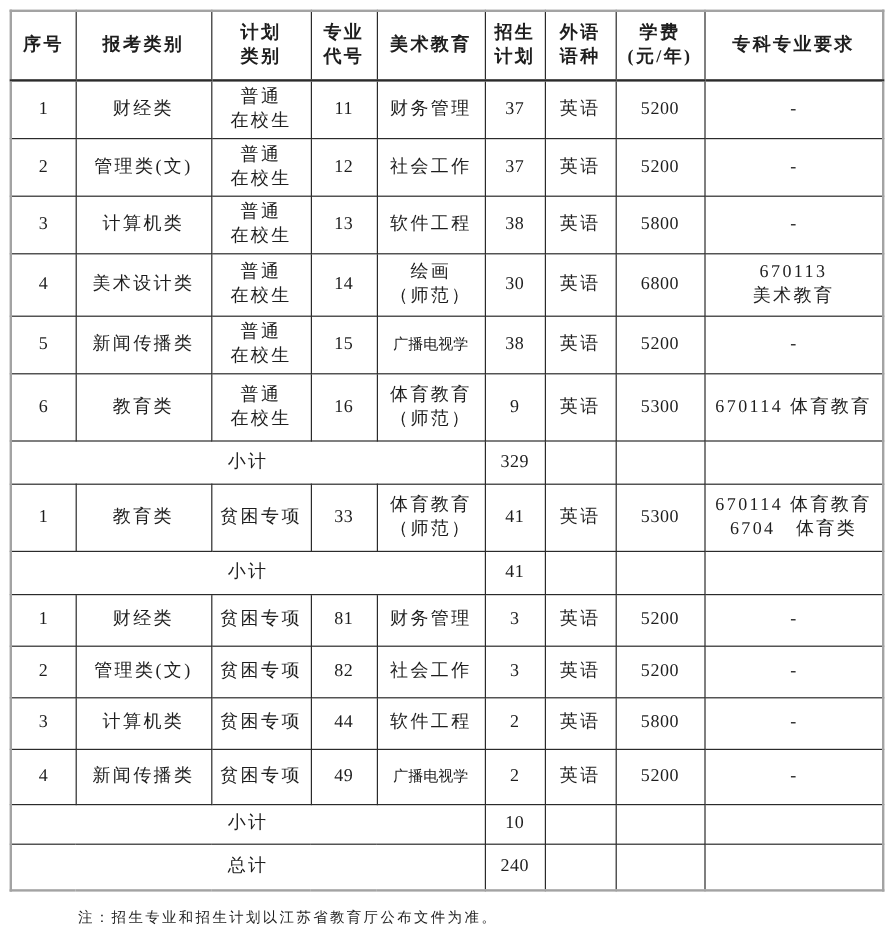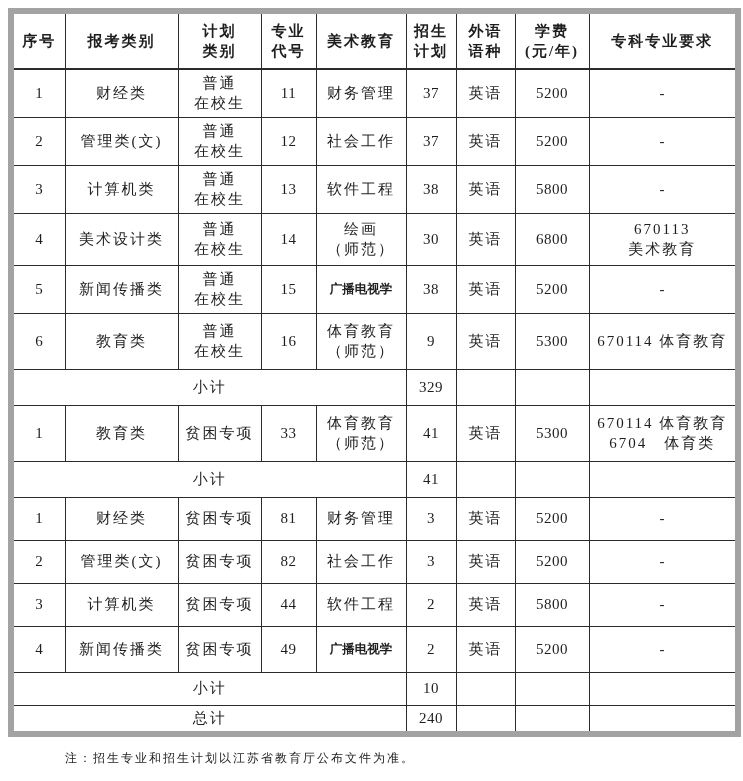--- a/index.html
+++ b/index.html
@@ -1,33 +1,33 @@
 <!DOCTYPE html>
 <html><head>
 <meta charset="utf-8">
 <style>
   html,body{margin:0;padding:0;}
   body{
     width:743px;height:781px;background:#ffffff;overflow:hidden;
     font-family:"Liberation Serif","DejaVu Serif",serif;color:#1e1e1e;
   }
   .wrap{padding:8px 0 0 8px;}
-  table{border-collapse:collapse;table-layout:fixed;width:727px;border:6px solid #a3a3a3;}
+  table{border-collapse:collapse;table-layout:fixed;width:727px;border:2px solid #a3a3a3;}
   col.c1{width:54px}col.c2{width:113px}col.c3{width:83px}col.c4{width:55px}
   col.c5{width:90px}col.c6{width:50px}col.c7{width:59px}col.c8{width:74px}col.c9{width:149px}
   th,td{
     border:1px solid #2b2b2b;text-align:center;vertical-align:middle;
     white-space:pre-line;font-size:15px;letter-spacing:2px;line-height:1.35;
     padding:2px 1px;overflow:hidden;
   }
   thead th{font-weight:bold;border-bottom:2px solid #2b2b2b;}
   td.num{letter-spacing:0.5px;}
-  td.sm{font-size:12.5px;letter-spacing:0;font-weight:bold;margin-top:35px;}
+  td.sm{font-size:12.5px;letter-spacing:0;font-weight:normal;margin-top:35px;}
   tr.h58{height:58px}tr.h48{height:48px}tr.h52{height:52px}tr.h56{height:56px}
-  tr.h36{height:36px}tr.h43{height:43px}tr.h46{height:46px}tr.h33{height:33px}tr.h39{height:29px}
+  tr.h36{height:36px}tr.h43{height:43px}tr.h46{height:46px}tr.h33{height:33px}tr.h39{height:39px}
   .note{margin-top:13px;padding-left:57px;font-size:12px;letter-spacing:2px;color:#1e1e1e;}
 </style>
 </head>
 <body>
 
 <div class="wrap">
 <table>
   <colgroup>
     <col class="c1">
         <col class="c2">

